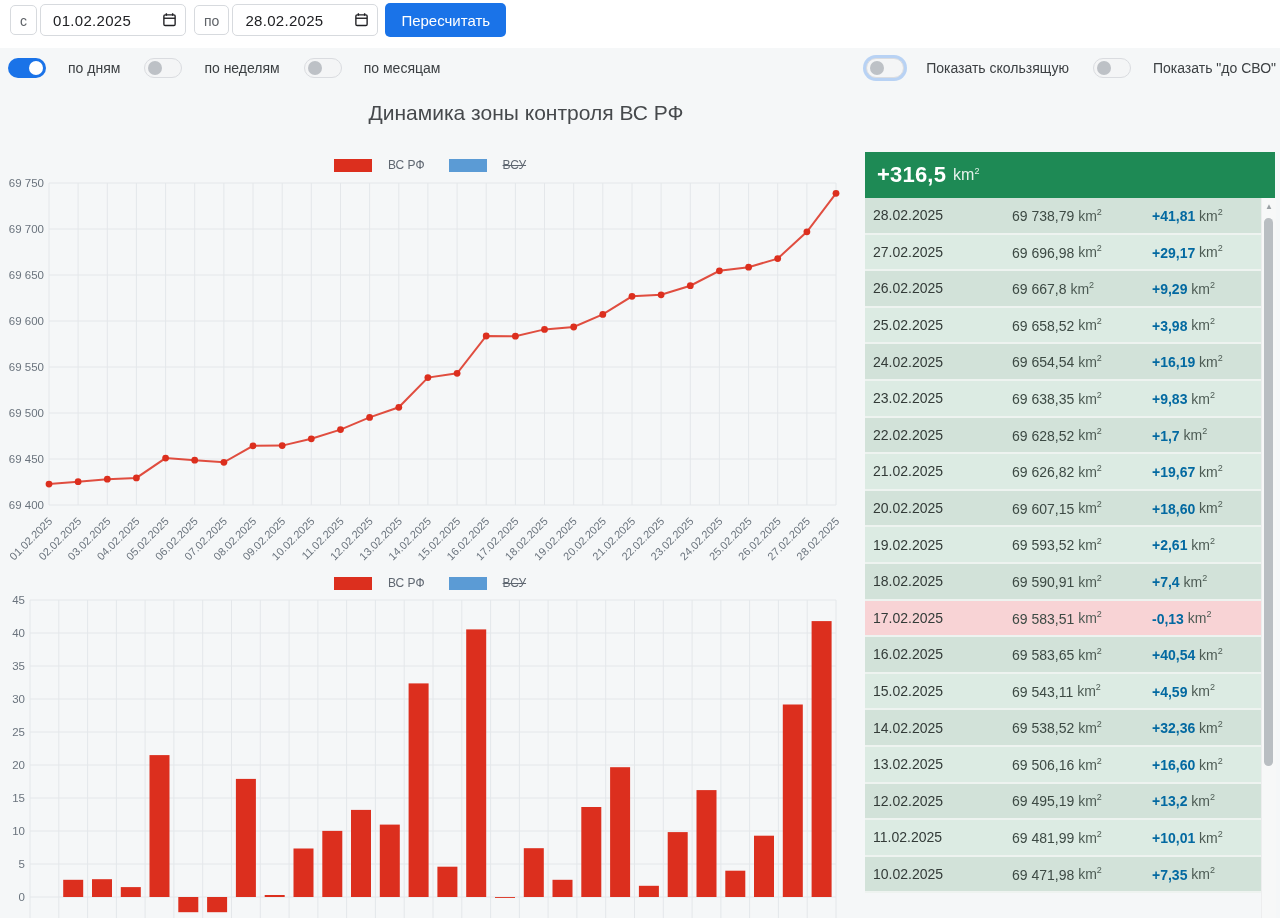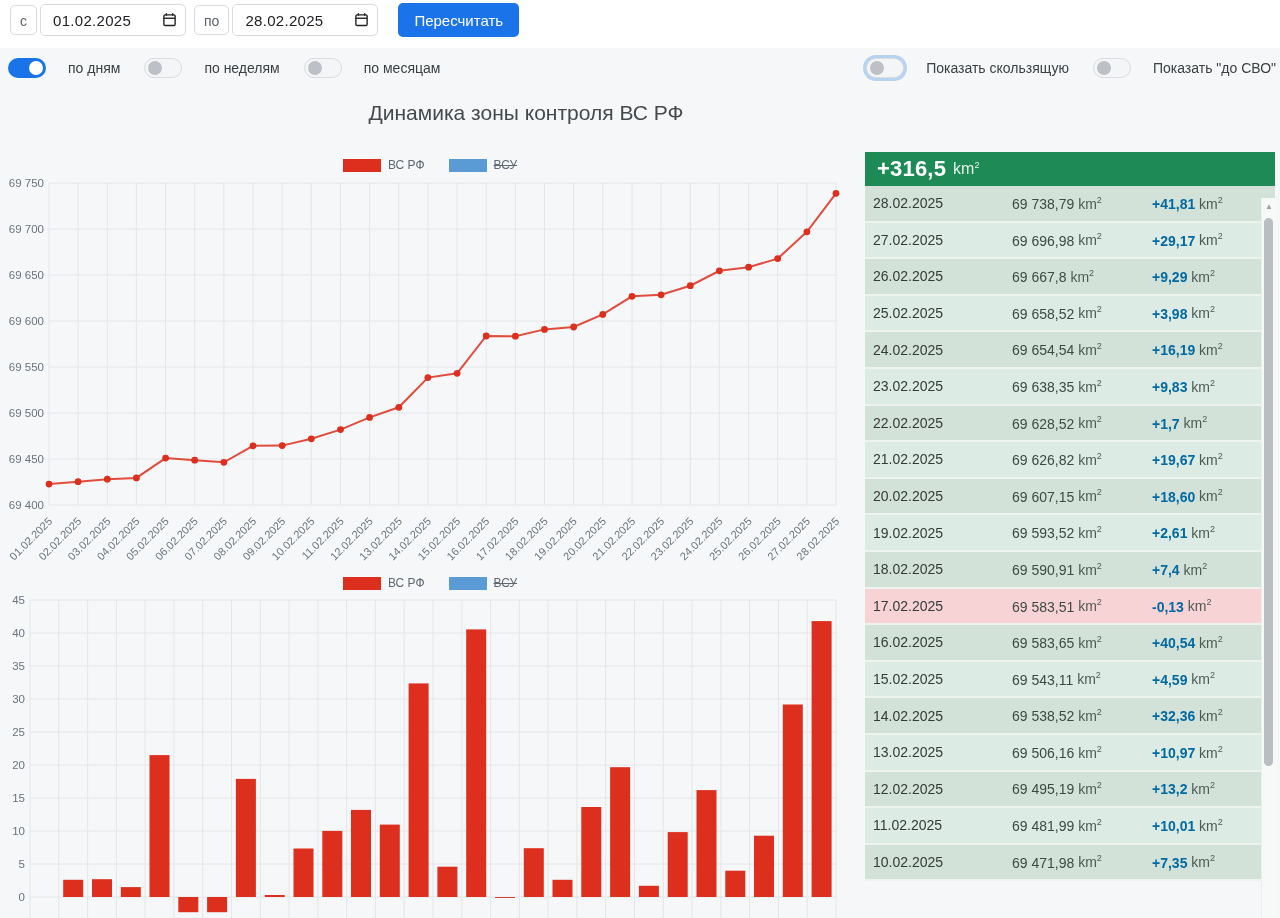--- a/index.html
+++ b/index.html
@@ -13,50 +13,50 @@
   
   .topbar{position:absolute;left:10px;top:3px;display:flex;align-items:center}
   .lbl-box{border:1px solid #d7dade;border-radius:5px;background:#fff;color:#5f6368;
     font-size:14px;height:30px;line-height:30px;padding:0 9px;box-sizing:border-box}
   .date-wrap{position:relative;margin-left:3px}
   .date-input{width:146px;height:32px;box-sizing:border-box;border:1px solid #d7dade;border-radius:5px;
     background:#fff;color:#202124;font-size:15px;padding:0 30px 0 12px;
     font-family:"Liberation Sans",sans-serif;letter-spacing:.3px}
   .cal-ico{position:absolute;right:9px;top:8px;width:15px;height:15px;display:inline-block}
   .gap{width:8px}
-  .btn{margin-left:20px;background:#1a73e8;color:#fff;border:none;border-radius:5px;
+  .btn{margin-left:7px;background:#1a73e8;color:#fff;border:none;border-radius:5px;
     font-size:15px;padding:0 16px;height:34px;cursor:pointer;font-family:"Liberation Sans",sans-serif}
   
   .tgl-row{position:absolute;top:58px;display:flex;align-items:center;gap:24px}
   #toggles-left{left:8px}
   #toggles-right{right:4px}
   .tgl-item{display:flex;align-items:center;gap:22px}
   .tgl{display:inline-block;width:38px;height:20px;border-radius:10px;position:relative;cursor:pointer;box-sizing:border-box}
   .tgl.on{background:#1a73e8}
   .tgl.on .knob{position:absolute;right:3px;top:3px;width:14px;height:14px;border-radius:50%;background:#fff}
   .tgl.off{background:#f4f5f6;border:1px solid #dadce0}
   .tgl.off .knob{position:absolute;left:3px;top:2px;width:14px;height:14px;border-radius:50%;background:#bdc1c6}
   .tgl.focus{box-shadow:0 0 0 3px rgba(26,115,232,.28)}
   .tgl-lbl{font-size:14px;color:#3c4043}
   
   .chart-title{position:absolute;left:0;top:101px;width:1052px;text-align:center;
     font-size:21px;color:#46494c}
   .legend{position:absolute;left:0;width:860px;display:flex;justify-content:center;gap:24px;align-items:center}
   #legend1{top:158px}
   #legend2{top:576px}
-  .lg-item{display:flex;align-items:center;gap:7px;cursor:pointer}
+  .lg-item{display:flex;align-items:center;gap:16px;cursor:pointer}
   .lg-box{width:38px;height:13px;display:inline-block}
   .lg-lbl{font-size:12px;color:#5f6771}
   .lg-lbl.struck{text-decoration:line-through}
   #svg1{position:absolute;left:0;top:175px}
   #svg2{position:absolute;left:0;top:594px}
   svg{font-family:"Liberation Sans",sans-serif}
   
   .panel{position:absolute;left:865px;top:152px;width:410px}
-  .panel-head{height:34px;background:#1e8a55;color:#fff;display:flex;align-items:center;padding-left:12px;box-sizing:border-box}
+  .panel-head{height:46px;background:#1e8a55;color:#fff;display:flex;align-items:center;padding-left:12px;box-sizing:border-box}
   .panel-head b{font-size:22px;letter-spacing:.2px}
   .panel-head .unit{font-size:16px;margin-left:7px;color:rgba(255,255,255,.88)}
   .cols{height:39px;background:#fff;display:grid;grid-template-columns:139px 140px 1fr;
     align-items:center;padding-left:8px;box-sizing:border-box;font-weight:bold;font-size:14px;color:#2e3336}
   .trow{height:36.6px;display:grid;grid-template-columns:139px 140px 1fr;align-items:center;
     padding-left:8px;box-sizing:border-box;font-size:14px;border-bottom:2px solid #eef3f0}
   .trow.even{background:#d2e2d9}
   .trow.odd{background:#dcebe3}
   .trow.neg{background:#f8d3d5}
   .trow .c1{color:#333b38}
@@ -418,21 +418,21 @@
         <span class="c3"><b>+4,59</b> <span class="u">km<sup>2</sup></span></span>
       </div>
       <div class="trow even">
         <span class="c1">14.02.2025</span>
         <span class="c2">69 538,52 <span class="u">km<sup>2</sup></span></span>
         <span class="c3"><b>+32,36</b> <span class="u">km<sup>2</sup></span></span>
       </div>
       <div class="trow odd">
         <span class="c1">13.02.2025</span>
         <span class="c2">69 506,16 <span class="u">km<sup>2</sup></span></span>
-        <span class="c3"><b>+10,97</b> <span class="u">km<sup>2</sup></span></span>
+        <span class="c3"><b>+16,60</b> <span class="u">km<sup>2</sup></span></span>
       </div>
       <div class="trow even">
         <span class="c1">12.02.2025</span>
         <span class="c2">69 495,19 <span class="u">km<sup>2</sup></span></span>
         <span class="c3"><b>+13,2</b> <span class="u">km<sup>2</sup></span></span>
       </div>
       <div class="trow odd">
         <span class="c1">11.02.2025</span>
         <span class="c2">69 481,99 <span class="u">km<sup>2</sup></span></span>
         <span class="c3"><b>+10,01</b> <span class="u">km<sup>2</sup></span></span>

